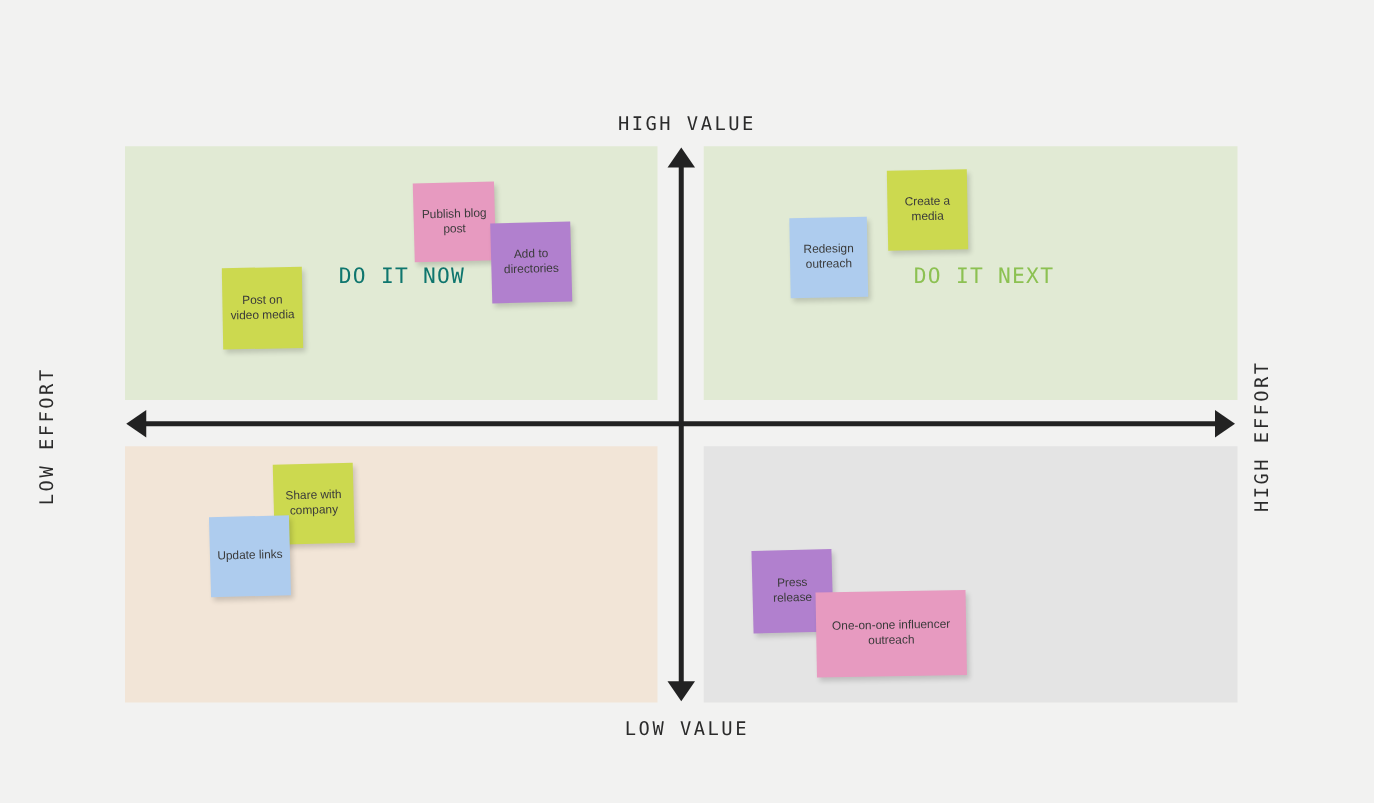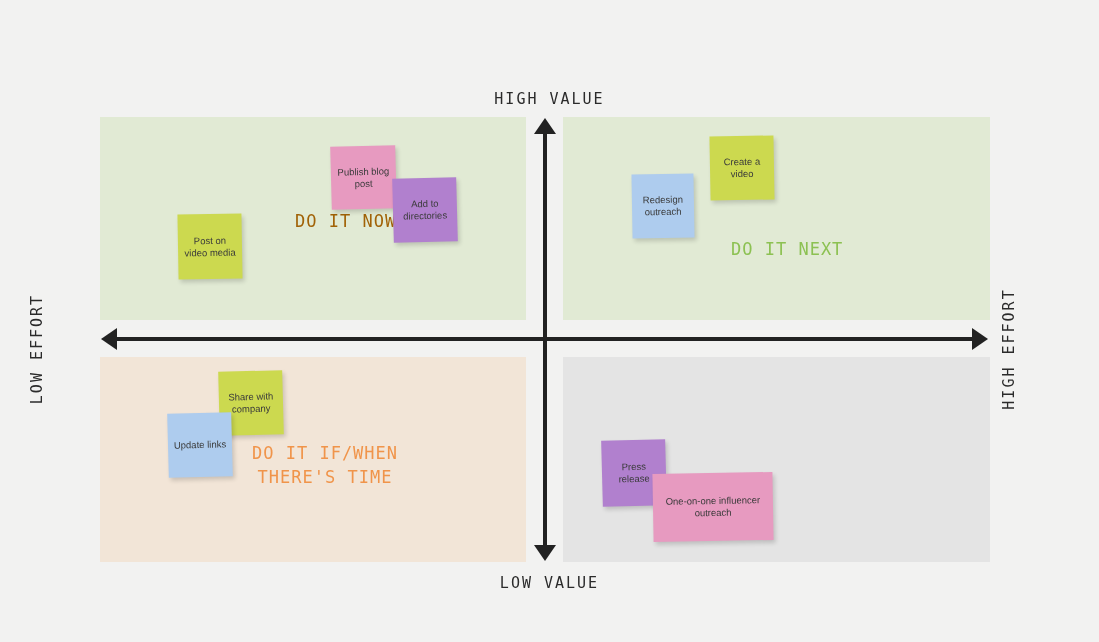--- a/index.html
+++ b/index.html
@@ -96,24 +96,22 @@
 </head>
 <body>
 
 <div id="board">
 
   <div class="quad" id="quad-tl" style="background: rgb(225, 234, 212);"></div>
   <div class="quad" id="quad-tr" style="background: rgb(225, 234, 212);"></div>
   <div class="quad" id="quad-bl" style="background: rgb(242, 229, 215);"></div>
   <div class="quad" id="quad-br" style="background: rgb(228, 228, 228);"></div>
 
-  <div class="quad-title" id="title-tl" style="color: #a16207; margin-left: 24px;">DO IT NOW</div>
-  <div class="quad-title" id="title-tr" style="color: rgb(140, 193, 82); margin-top: 28px;">DO IT NEXT</div>
-  <div class="quad-title" id="title-bl" style="color: rgb(240, 148, 74);">DO IT IF/WHEN
-THERE'S TIME</div>
+  <div class="quad-title" id="title-tl" style="color: #0f766e;">DO IT NOW</div>
+  <div class="quad-title" id="title-tr" style="color: rgb(140, 193, 82);">DO IT NEXT</div>
 
   <div class="axis-line" id="axis-h"></div>
   <div class="axis-line" id="axis-v"></div>
   <div class="arrow" id="arrow-left"></div>
   <div class="arrow" id="arrow-right"></div>
   <div class="arrow" id="arrow-up"></div>
   <div class="arrow" id="arrow-down"></div>
 
   <div class="axis-label" id="lbl-high-value">HIGH VALUE</div>
   <div class="axis-label" id="lbl-low-value">LOW VALUE</div>
@@ -127,21 +125,21 @@
       <div class="note" style="left: 331px; top: 146px; width: 65px; height: 63px; background: rgb(231, 154, 192); transform: rotate(-1.5deg);">
         <span>Publish blog post</span>
       </div>
       <div class="note" style="left: 393px; top: 178px; width: 64px; height: 64px; background: rgb(177, 128, 206); transform: rotate(-1.5deg);">
         <span>Add to directories</span>
       </div>
       <div class="note" style="left: 632px; top: 174px; width: 62px; height: 64px; background: rgb(174, 204, 238); transform: rotate(-1deg);">
         <span>Redesign outreach</span>
       </div>
       <div class="note" style="left: 710px; top: 136px; width: 64px; height: 64px; background: rgb(204, 217, 79); transform: rotate(-1deg);">
-        <span>Create a video</span>
+        <span>Create a media</span>
       </div>
       <div class="note" style="left: 219px; top: 371px; width: 64px; height: 64px; background: rgb(204, 217, 79); transform: rotate(-1.5deg);">
         <span>Share with company</span>
       </div>
       <div class="note" style="left: 168px; top: 413px; width: 64px; height: 64px; background: rgb(174, 204, 238); transform: rotate(-1.5deg);">
         <span>Update links</span>
       </div>
       <div class="note" style="left: 602px; top: 440px; width: 64px; height: 66px; background: rgb(177, 128, 206); transform: rotate(-1.5deg);">
         <span>Press release</span>
       </div>

